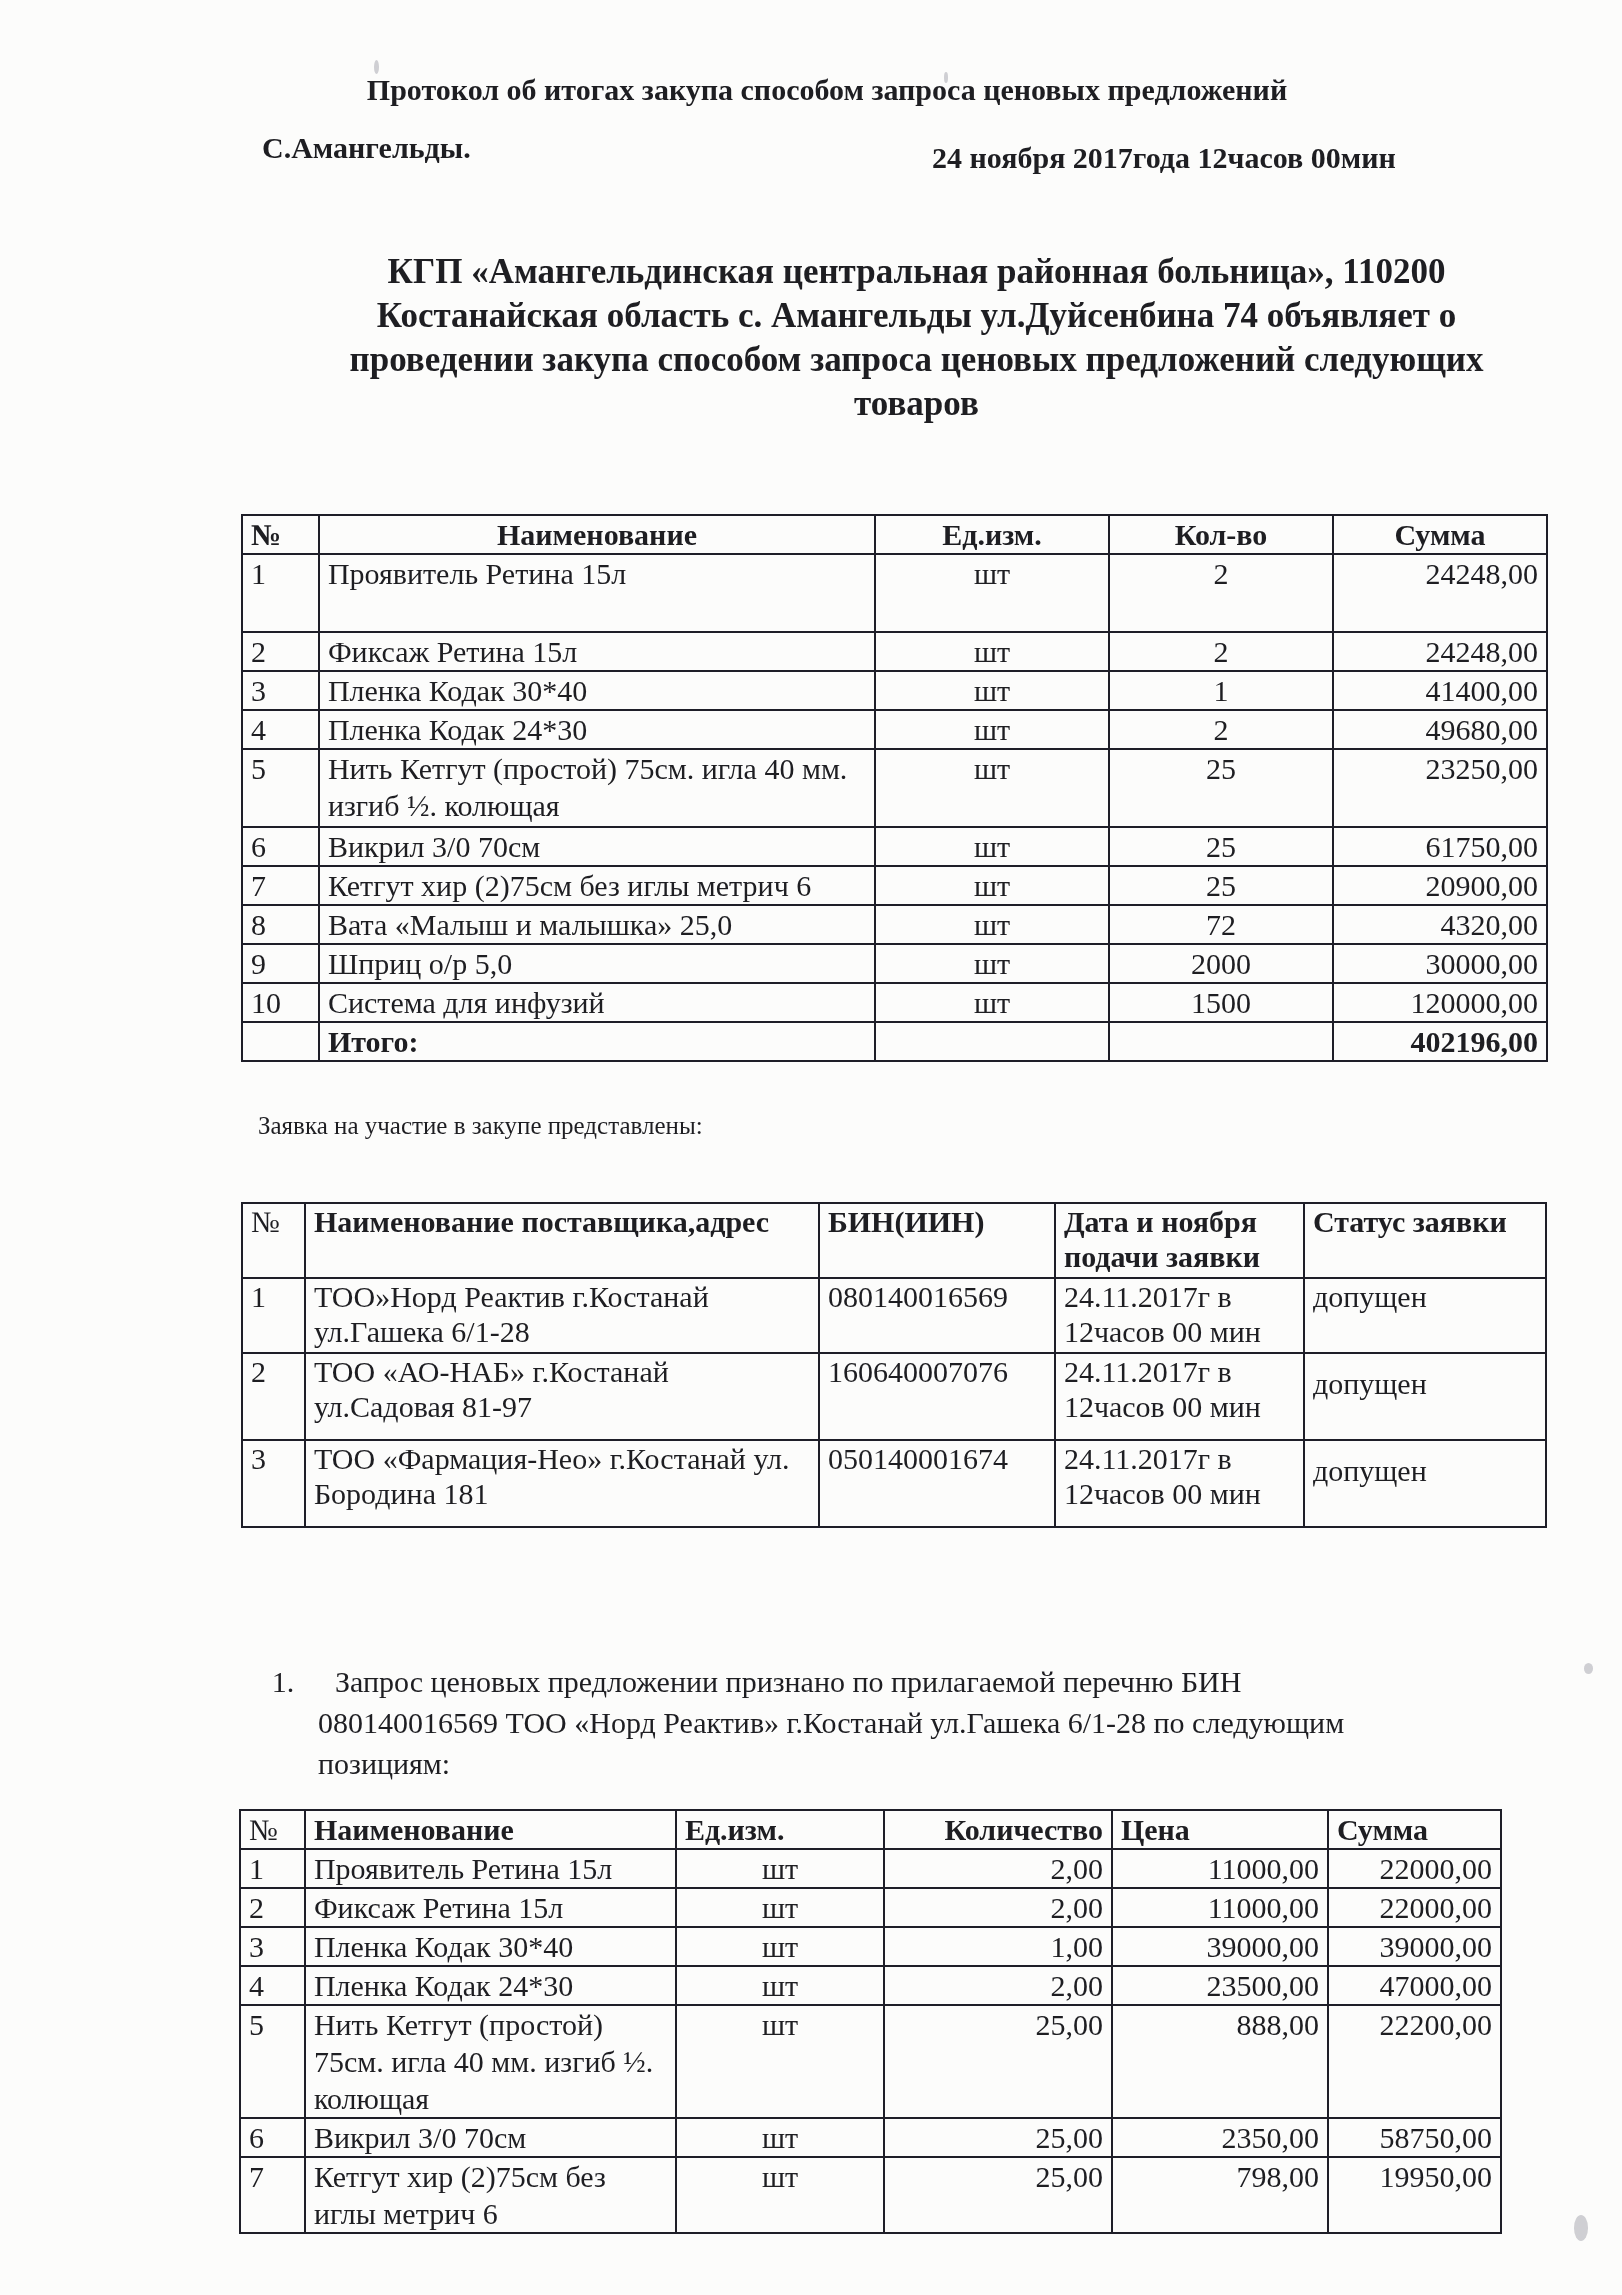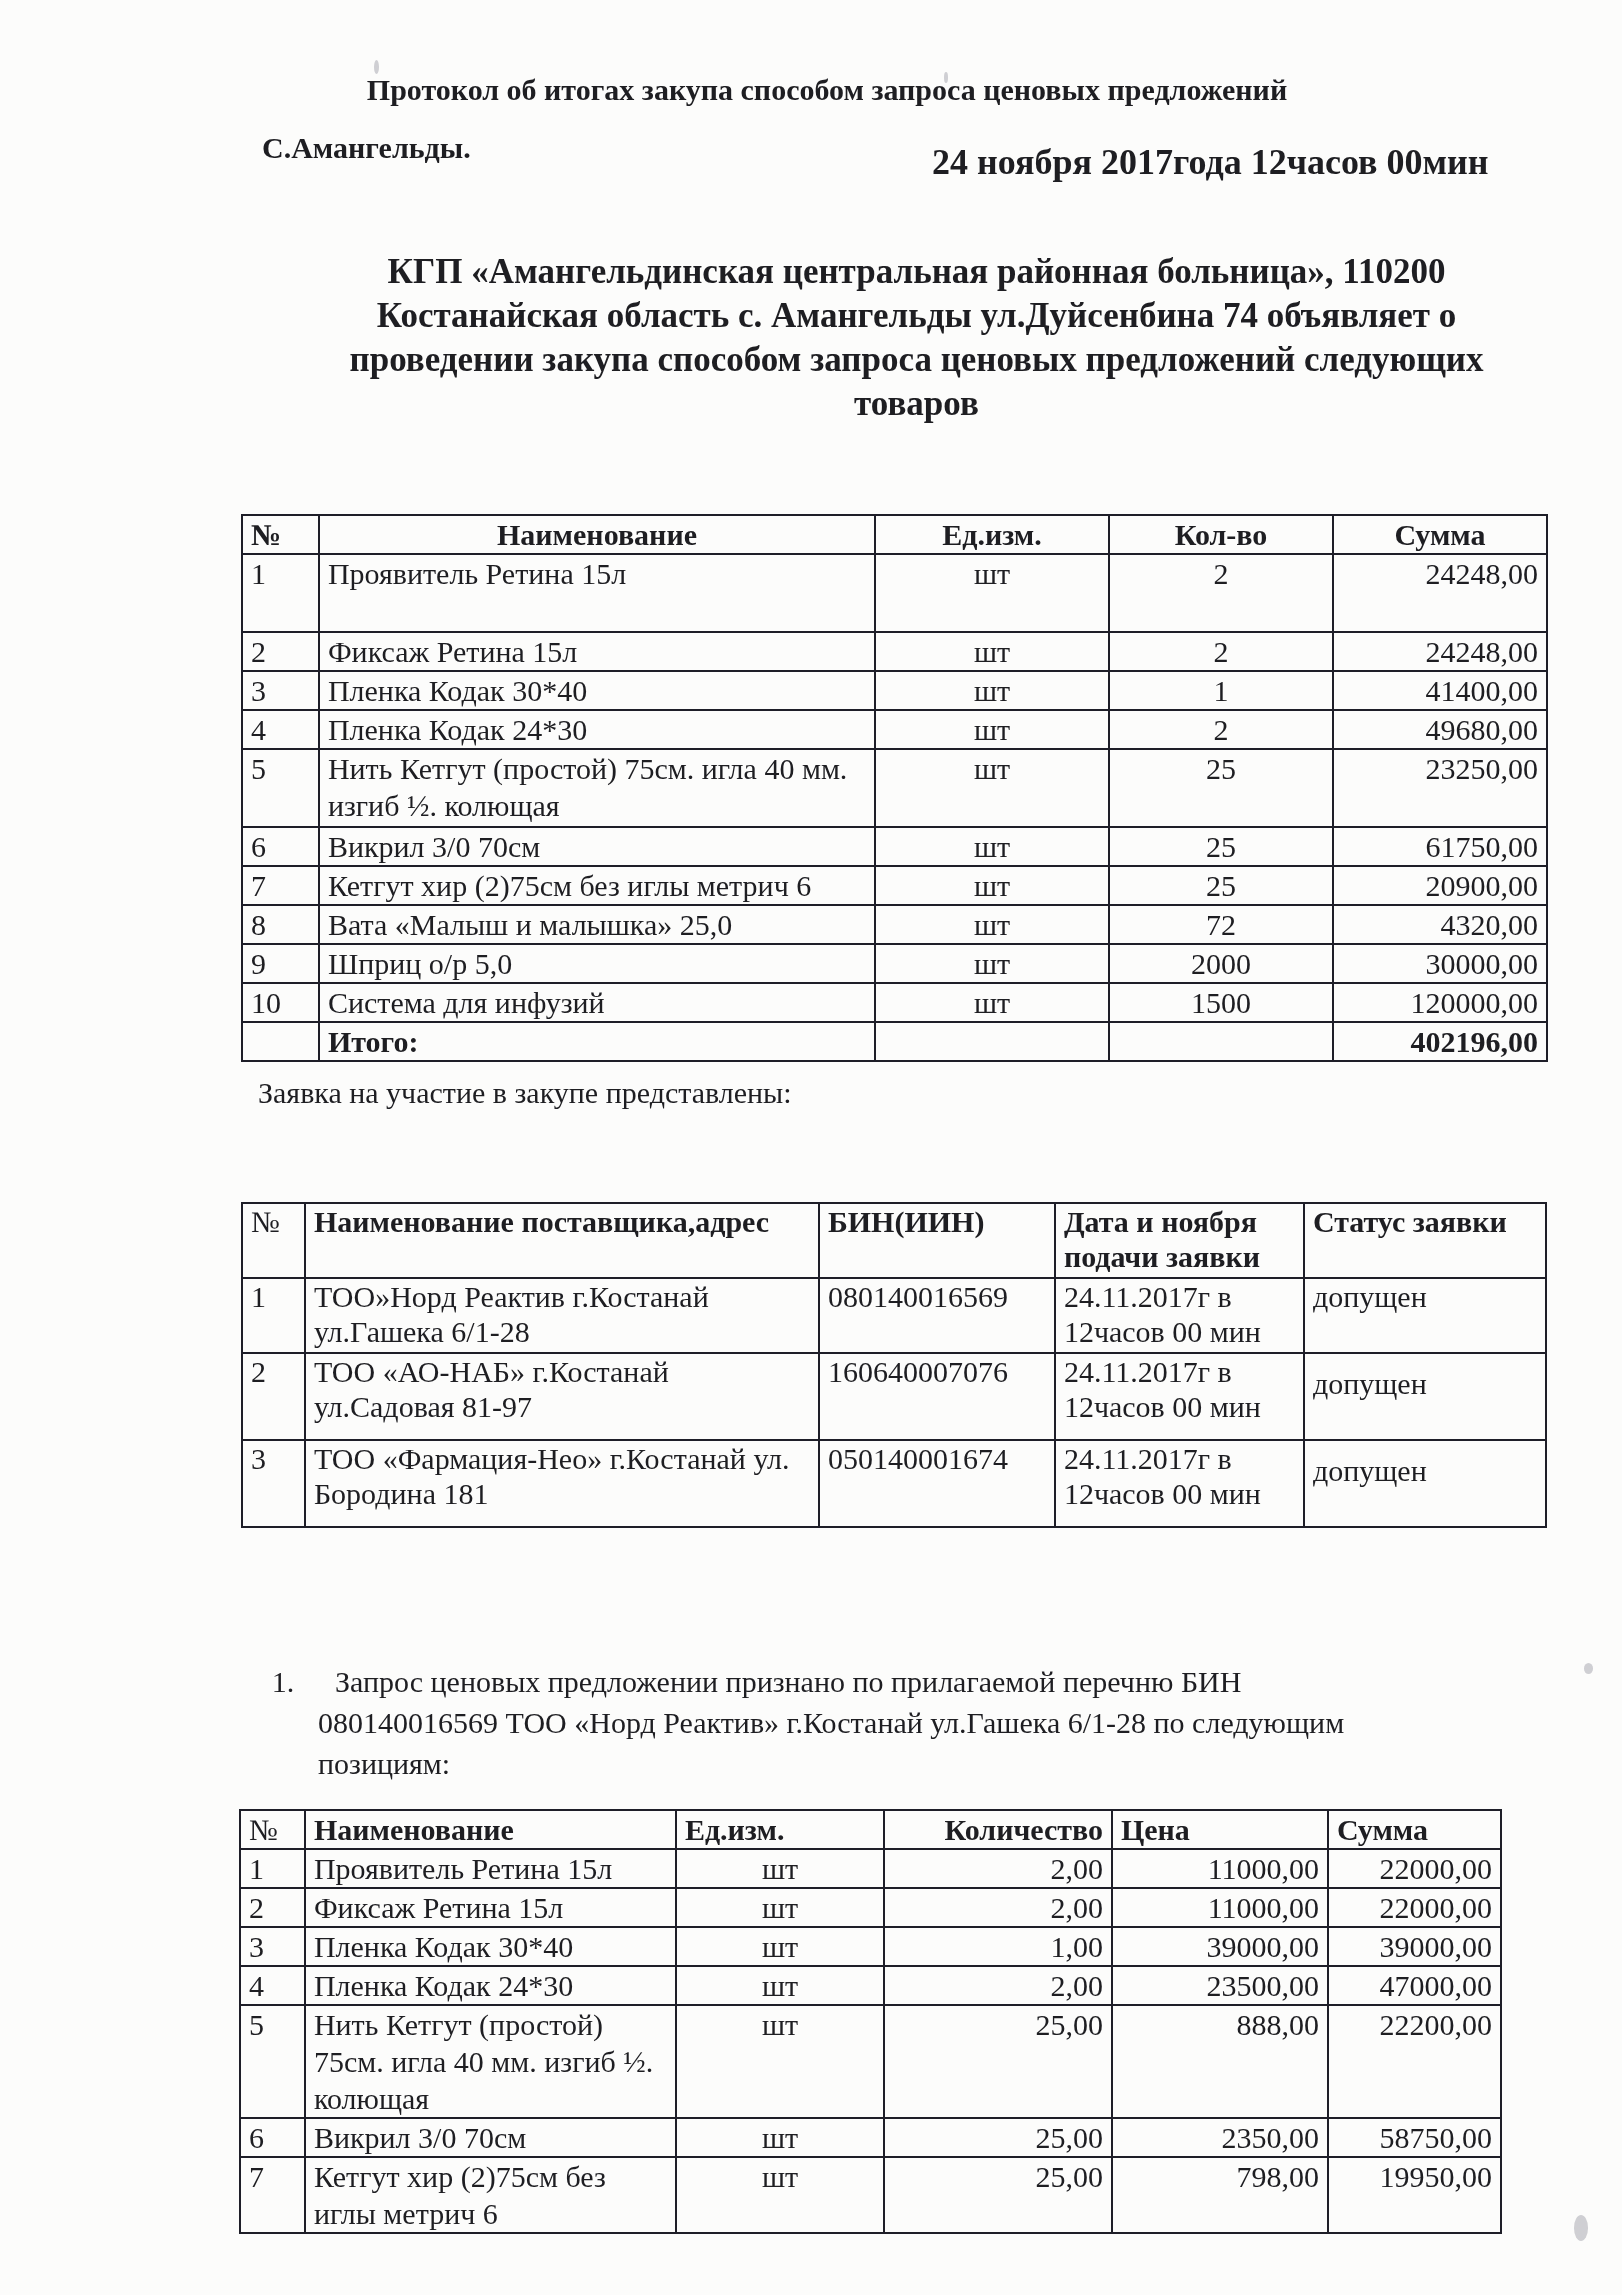--- a/index.html
+++ b/index.html
@@ -8,39 +8,39 @@
     background: #fcfcfb;
     font-family: "Liberation Serif", "DejaVu Serif", serif;
     color: #1e1e22;
   }
   .abs { position: absolute; }
   .title {
     left: 0; width: 1543px; top: 73px; text-align: center;
     font-size: 30px; font-weight: bold; padding-left: 111px; box-sizing: border-box;
   }
   .place { left: 262px; top: 131px; font-size: 30px; font-weight: bold; }
-  .datetime { left: 932px; top: 141px; font-size: 36px; font-weight: bold; }
+  .datetime { left: 932px; top: 141px; font-size: 30px; font-weight: bold; }
   .heading {
     left: 262px; width: 1283px; top: 250px; text-align: center;
     font-size: 35px; font-weight: bold; line-height: 44px; padding-left: 26px; box-sizing: border-box;
   }
   .heading div { white-space: nowrap; }
 
   table { border-collapse: collapse; position: absolute; table-layout: fixed; }
   td, th { border: 2px solid #1e1e28; vertical-align: top; padding: 0 7.9px; font-size: 30px; line-height: 37px; font-weight: normal; text-align: left; }
   th { font-weight: bold; }
   .c { text-align: center; }
   .r { text-align: right; }
   .b { font-weight: bold; }
 
   #t1 { left: 241px; top: 514px; width: 1305px; }
   #t1 td, #t1 th { height: 37px; }
   #t1 tr.tall td { height: 76px; }
 
-  .intro { left: 258px; top: 1076px; font-size: 30px; }
+  .intro { left: 258px; top: 1112px; font-size: 25px; }
 
   #t2 { left: 241px; top: 1202px; width: 1303px; }
   #t2 td, #t2 th { line-height: 35px; height: 73px; }
 
   .para { left: 262px; top: 1661px; width: 1269px; font-size: 30px; line-height: 41px; }
   .para .num { position: absolute; left: 9.8px; top: 0; }
   .para .txt { padding-left: 73px; text-indent: 0; }
   .para .cont { padding-left: 56px; }
 
   #t3 { left: 239px; top: 1809px; width: 1262px; }

